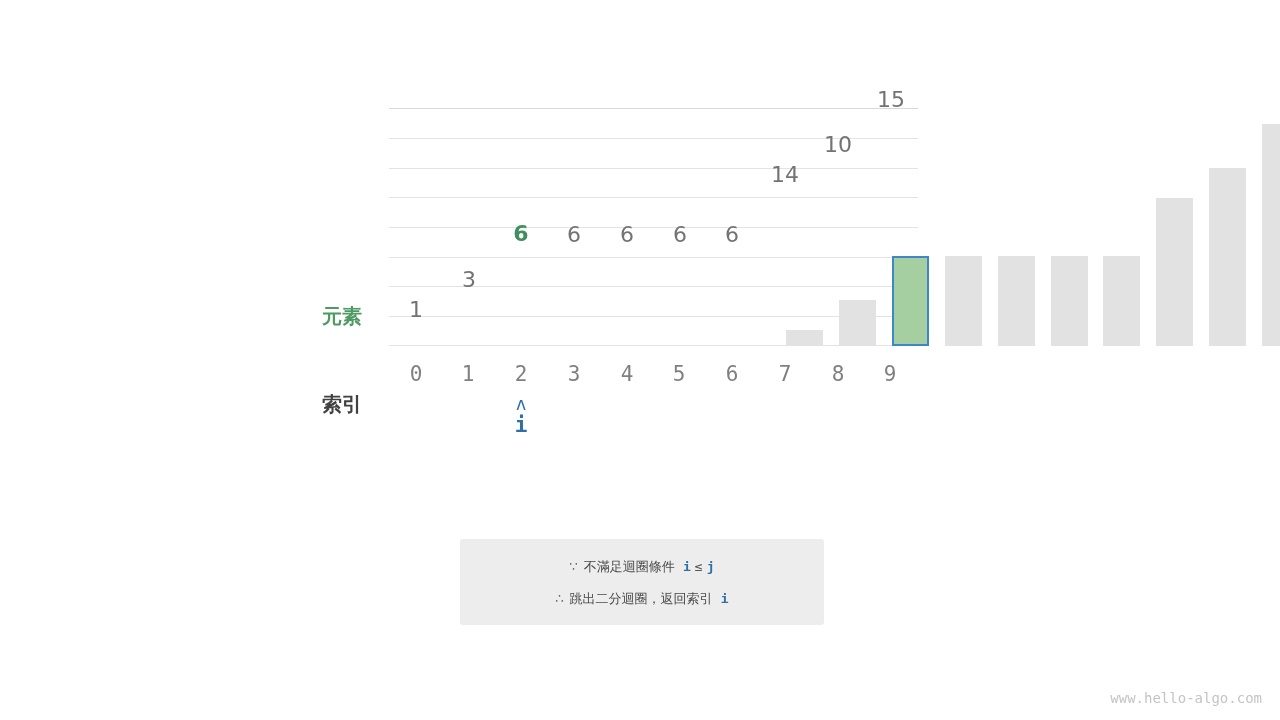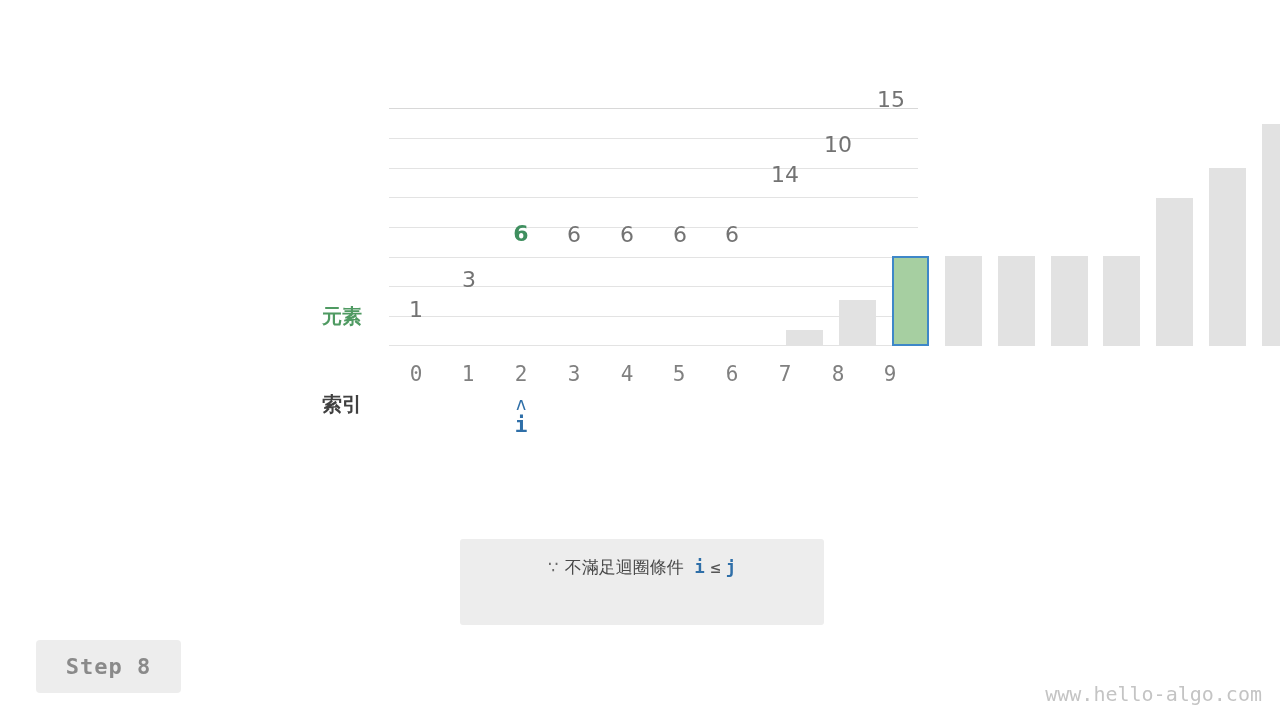--- a/index.html
+++ b/index.html
@@ -131,21 +131,21 @@
     left: 460px;
     top: 539px;
     width: 364px;
     height: 86px;
     background: #ededed;
     border-radius: 3px;
     box-sizing: border-box;
     padding: 12px 0 0 0;
   }
   .note-line {
-    font-size: 17px;
+    font-size: 13px;
     color: #4a4a4a;
     text-align: center;
     line-height: 32px;
     white-space: nowrap;
     font-family: "DejaVu Sans", sans-serif;
   }
   .note-line .sym {
     color: #6a6a6a;
     margin-right: 6px;
     font-family: "DejaVu Sans", sans-serif;
@@ -178,21 +178,21 @@
     color: #8a8a8a;
     letter-spacing: 1px;
   }
 
   
   .watermark {
     position: absolute;
     right: 18px;
     bottom: 14px;
     font-family: "DejaVu Sans Mono", monospace;
-    font-size: 20px;
+    font-size: 14px;
     color: #c4c4c4;
   }
 </style>
 </head>
 <body>
 
 <div class="stage">
 
   <div class="chart">
     <div class="gridline top" style="top:0px;"></div>
@@ -248,19 +248,21 @@
 
   <div class="pointer" style="left:491px; top:396px;">
     <span class="caret">ʌ</span>
     <span class="name">i</span>
   </div>
 
   <div class="note">
     <div class="note-line">
       <span class="sym">∵</span><span>不滿足迴圈條件</span>&nbsp;&nbsp;<span class="var">i</span>&nbsp;<span class="op">≤</span>&nbsp;<span class="var">j</span>
     </div>
-  </div>
-
-  <div class="step-badge">Step 8</div>
+    <div class="note-line">
+      <span class="sym">∴</span><span>跳出二分迴圈，返回索引</span>&nbsp;&nbsp;<span class="var">i</span>
+    </div>
+  </div>
+
 
   <div class="watermark">www.hello-algo.com</div>
 
 </div>
 
 </body></html>

